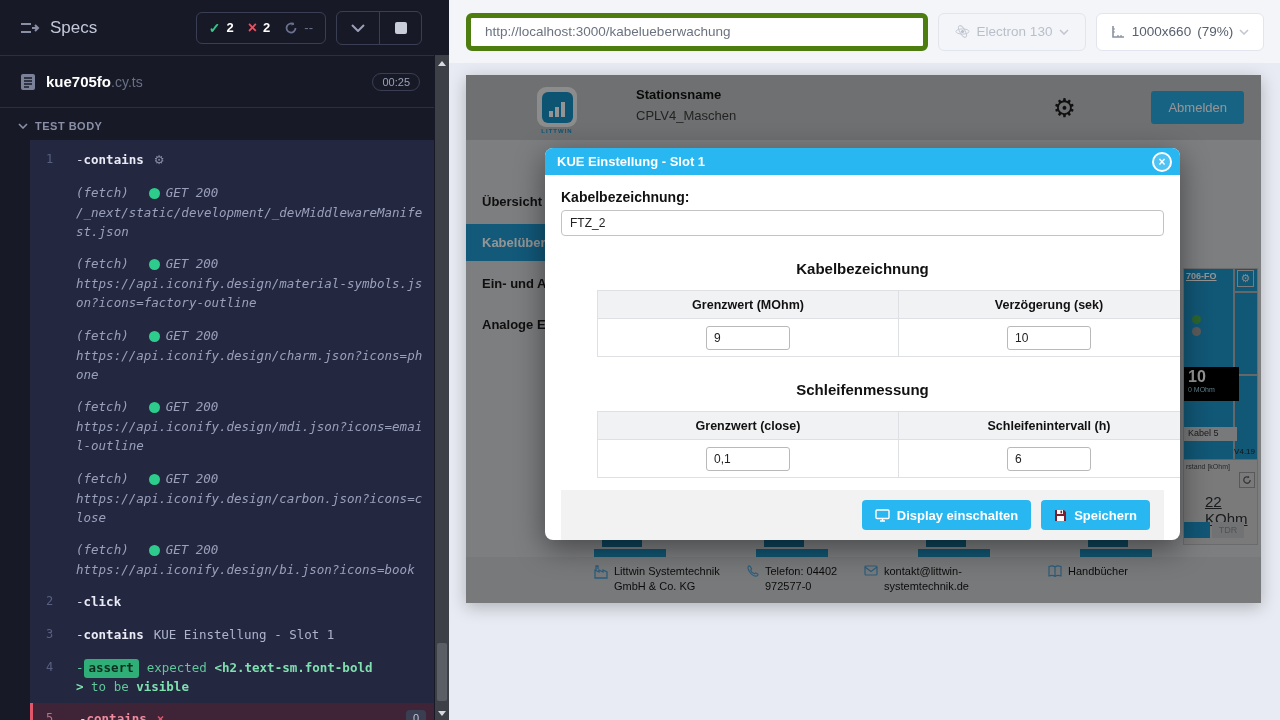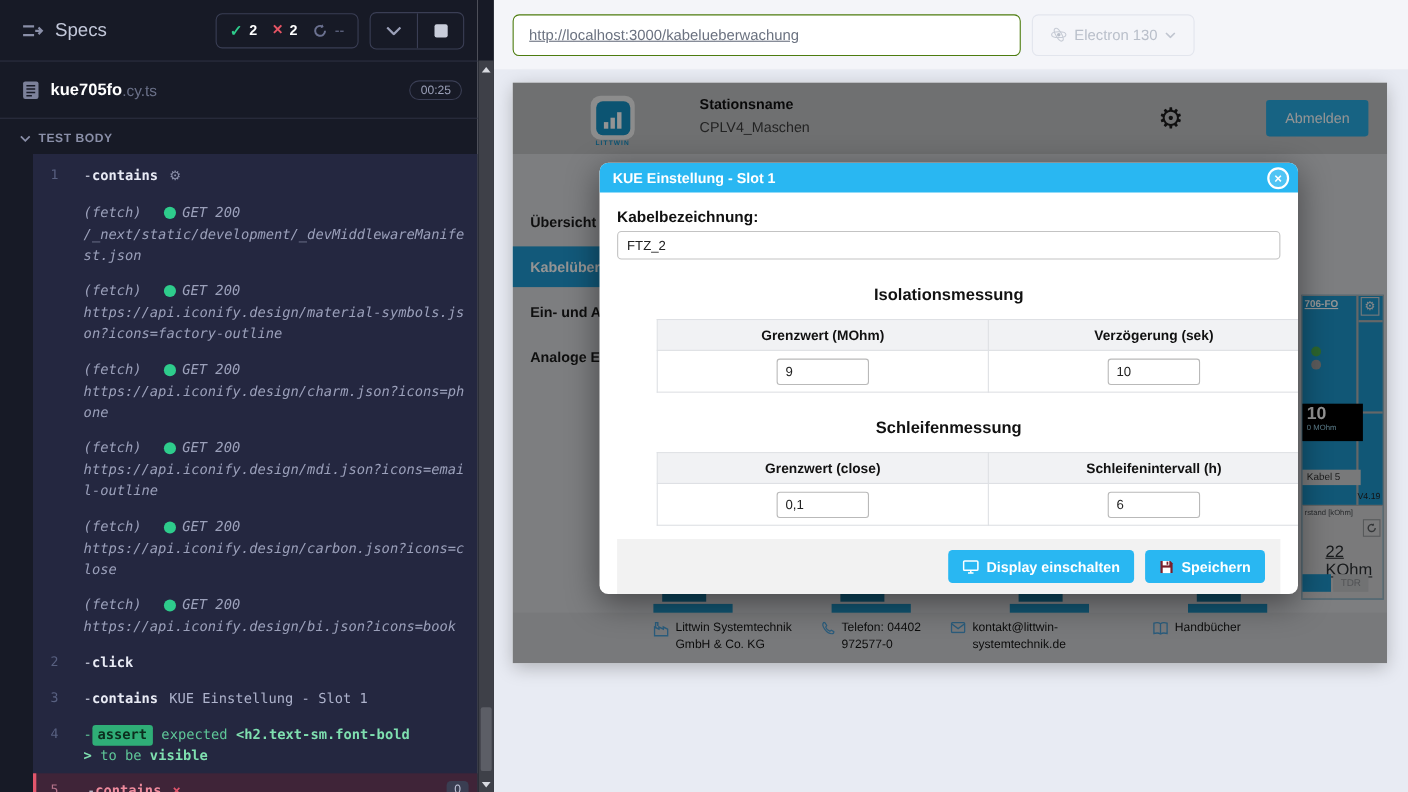--- a/index.html
+++ b/index.html
@@ -49,21 +49,21 @@
   
   .rep-scrollbar { width:15px; height:720px; background:#171a26; flex:none; position:relative; }
   .sb-track { position:absolute; left:1px; top:55px; width:14px; height:665px; background:#3e4048; }
   .sb-arrow-up { position:absolute; left:3px; top:6px; width:0; height:0; border-left:4px solid transparent; border-right:4px solid transparent; border-bottom:5px solid #d8dae0; }
   .sb-arrow-down { position:absolute; left:3px; bottom:4px; width:0; height:0; border-left:4px solid transparent; border-right:4px solid transparent; border-top:5px solid #d8dae0; }
   .sb-thumb { position:absolute; left:2px; top:588px; width:10px; height:58px; background:#5c5e66; border-radius:2px; }
 
   
   .stage { flex:1; background:#e8ebf3; display:flex; flex-direction:column; }
   .topbar { height:63px; background:#f4f5f9; display:flex; align-items:center; padding-left:17px; flex:none; }
-  .url-input { width:462px; height:38px; background:#ffffff; border:1px solid #4d7c0f; border-radius:6px; padding:0 14px; font-size:13.5px; color:#6b7280; font-family:"Liberation Sans",sans-serif;text-decoration:underline; }
+  .url-input { width:462px; height:38px; background:#ffffff; border:5px solid #4d7c0f; border-radius:6px; padding:0 14px; font-size:13.5px; color:#6b7280; font-family:"Liberation Sans",sans-serif; }
   .browser-select { width:148px; height:38px; margin-left:10px; border:1px solid #e2e5ed; border-radius:6px; display:flex; align-items:center; justify-content:center; gap:7px; color:#b9bfca; font-size:13.5px; cursor:pointer; }
   .viewport-select { width:168px; height:38px; margin-left:10px; border:1px solid #e2e5ed; border-radius:6px; background:#ffffff; display:flex; align-items:center; justify-content:center; gap:6px; color:#57606e; font-size:13.5px; cursor:pointer; }
   .viewport-zoom { color:#57606e; }
   .chev { color:#aab1bf; font-size:10px; }
 
   
   .aut { position:relative; width:795px; height:528px; margin:12px 0 0 17px; background:#d7d9dc; box-shadow:0 4px 16px rgba(0,0,0,.25); overflow:hidden; }
   .app-header { position:absolute; top:0; left:0; right:0; height:65px; background:#bfc1c3; display:flex; align-items:center; }
   .logo-box { position:absolute; left:70px; top:12px; width:42px; height:48px; text-align:center; }
   .logo-outer { width:40px; height:40px; margin:0 auto; background:#f2f2f2; border-radius:9px; display:flex; align-items:center; justify-content:center; }
@@ -331,20 +331,35 @@
               <ellipse cx="7.5" cy="7.5" rx="6.5" ry="2.6" fill="none" stroke="#c6cbd5" stroke-width="1" transform="rotate(60 7.5 7.5)"></ellipse>
             </svg>
         </span>
         <span>Electron 130</span>
         <span class="chev">
             <svg width="10" height="6" viewBox="0 0 10 6">
               <path d="M1 1l4 4 4-4" fill="none" stroke="#c0c5d0" stroke-width="1.5"></path>
             </svg>
           </span>
       </div>
+      <div class="viewport-select">
+        <span>
+          <svg width="15" height="15" viewBox="0 0 15 15">
+              <path d="M2 2v11h11" fill="none" stroke="#8892a0" stroke-width="1.6"></path>
+              <path d="M2 5h2M2 8h2M7 13v-2M10 13v-2" stroke="#8892a0" stroke-width="1.2"></path>
+            </svg>
+        </span>
+        <span>1000x660</span>
+        <span class="viewport-zoom">(79%)</span>
+        <span class="chev">
+            <svg width="10" height="6" viewBox="0 0 10 6">
+              <path d="M1 1l4 4 4-4" fill="none" stroke="#c0c5d0" stroke-width="1.5"></path>
+            </svg>
+          </span>
+      </div>
     </div>
 
     <div class="aut">
 
       <div class="app-header"></div>
       <div class="logo-box">
         <div class="logo-outer">
           <div class="logo-inner">
             <span class="logo-bar" style="height:6px"></span>
               <span class="logo-bar" style="height:10px"></span>
@@ -455,21 +470,21 @@
 
       <div class="modal">
         <div class="modal-titlebar">
           <span class="modal-title">KUE Einstellung - Slot 1</span>
           <span class="modal-close">×</span>
         </div>
         <div class="modal-body">
           <div class="field-label">Kabelbezeichnung:</div>
           <input class="cable-input" type="text" value="FTZ_2" style="">
 
-          <div class="section-title">Isolationsmessung</div>
+          <div class="section-title">Kabelbezeichnung</div>
           <table class="meas">
             <tbody>
                 <tr>
               <th>Grenzwert (MOhm)</th>
               <th>Verzögerung (sek)</th>
             </tr>
             <tr>
               <td><input class="cell-input" type="text" value="9" style=""></td>
               <td><input class="cell-input" type="text" value="10" style=""></td>
             </tr>

